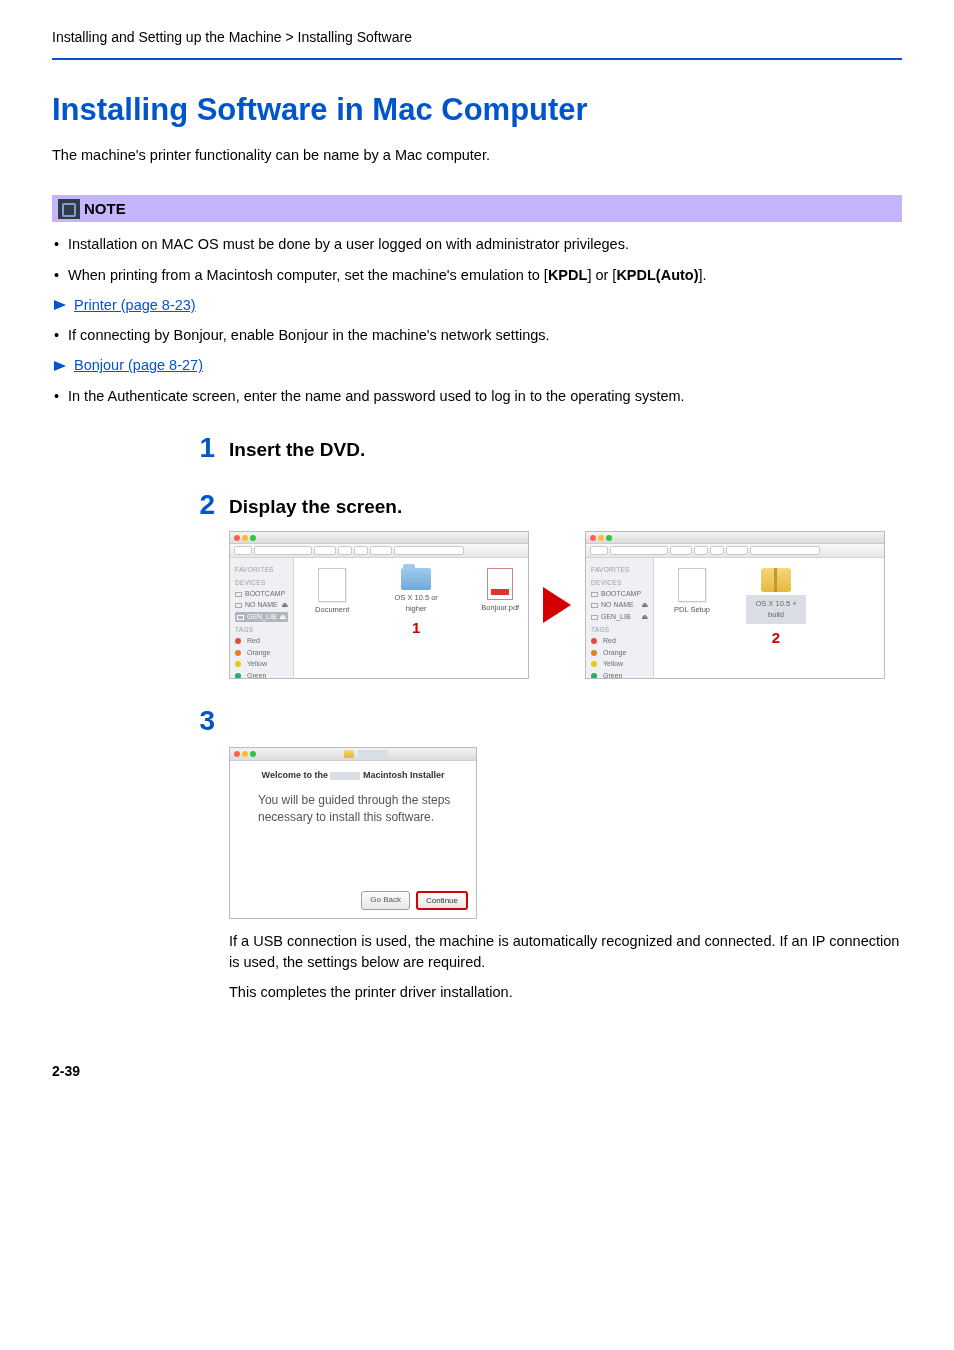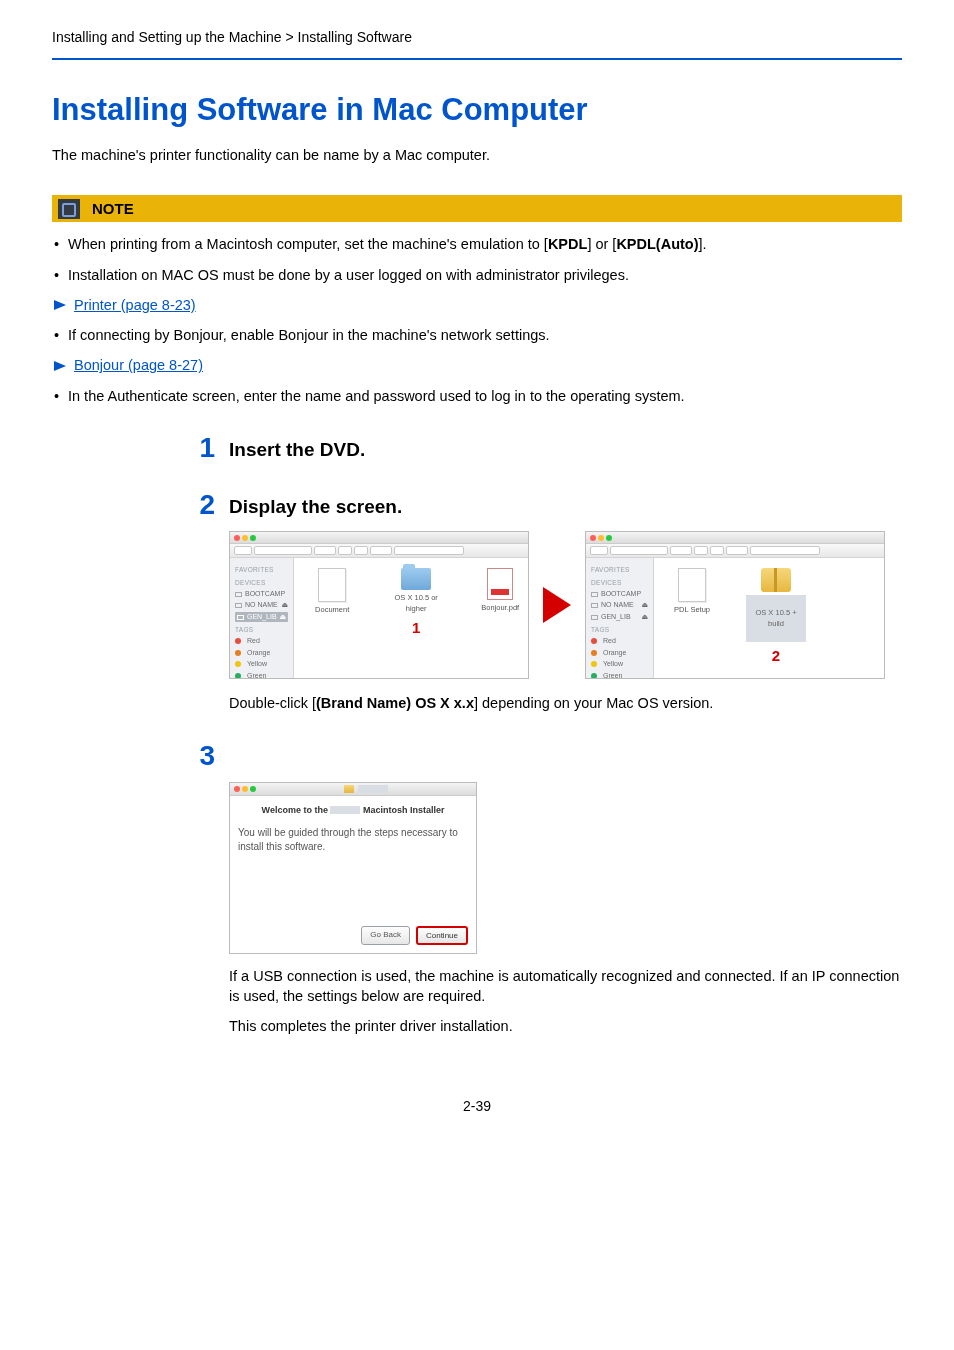--- a/index.html
+++ b/index.html
@@ -23,25 +23,25 @@
   h1.title {
     font-family: Arial, Helvetica, sans-serif;
     font-weight: 900;
     font-size: 31px;
     color: #0055cc;
     margin-bottom: 14px;
   }
   .intro { margin-bottom: 30px; }
   .note-box { margin-bottom: 12px; }
   .note-header {
-    background: #eab308;
+    background: #c4b5fd;
     display: flex;
     align-items: center;
     padding: 3px 6px;
-    gap: 12px;
+    gap: 4px;
   }
   .note-icon {
     width: 22px; height: 20px;
     background: #333a44;
     display:inline-block;
     position:relative;
   }
   .note-icon::after{
     content:"";
     position:absolute; left:4px; top:4px;
@@ -76,21 +76,21 @@
     font-weight: 900;
     font-size: 19px;
     color: #000;
     line-height: 1.3;
     padding-top:4px;
   }
   .step-content { margin-left: 177px; margin-top: 12px; }
   .step-heading-wrap { margin-left: 177px; display:flex; align-items:flex-start; gap:14px; }
   .step-heading-wrap .step-num{ margin-left:-40px;}
   .body-text { margin: 10px 0; font-size:14.5px;}
-  .page-num { text-align:center; margin-top: 60px; font-size:14px;}
+  .page-num { text-align:left; margin-top: 60px; font-size:14px;font-weight:bold;}
   b { font-weight: bold; }
 
   
   .laptop-fig { width:180px; height:135px; position:relative; margin:8px 0 14px 0;}
   .laptop-screen { position:absolute; left:28px; top:0; width:118px; height:78px; border:2px solid #7a7a7a; border-radius:4px; background:linear-gradient(#f2f2f2,#d9d9d9);}
   .laptop-screen-inner{ position:absolute; left:6px; top:6px; right:6px; bottom:6px; background:linear-gradient(#fff,#dfe3e8);}
   .laptop-base{ position:absolute; left:6px; top:76px; width:162px; height:40px; background:linear-gradient(#e4e4e4,#bcbcbc); border:1px solid #9a9a9a; border-radius:0 0 8px 8px; transform:perspective(300px) rotateX(35deg); transform-origin:top;}
   .laptop-keys{ position:absolute; left:18px; top:82px; width:136px; height:24px; background:repeating-linear-gradient(90deg,#8d8d8d 0 5px,#bfbfbf 5px 6px); opacity:.45;}
   .dvd { position:absolute; left:70px; top:88px; width:42px; height:42px; border-radius:50%; background:radial-gradient(circle,#fff 0 6px,#89d089 6px 10px,#d8e8ff 10px 100%); border:1px solid #89a;}
   .hand { position:absolute; left:100px; top:100px; width:30px; height:30px; background:#e8e0d0; border:1px solid #bca; border-radius:40% 40% 50% 50%; transform:rotate(20deg);}
@@ -129,21 +129,21 @@
   .installer{ width:248px; height:172px; border:1px solid #bbb; background:#fff; font-size:8px; color:#555; position:relative; margin-bottom:12px;}
   .inst-title{ height:13px; background:linear-gradient(#f4f4f4,#dcdcdc); border-bottom:1px solid #ccc; padding:1px 4px; display:flex; align-items:center; gap:4px;}
   .inst-pkg-icon{ width:10px;height:8px;background:linear-gradient(#f6d77a,#e6b53a);border-radius:1px;}
   .inst-body{ display:flex; height:calc(100% - 13px);}
   .inst-side{ width:84px; padding:18px 6px 6px 8px; background:linear-gradient(160deg,#fff 0%,#fff 55%,#d6dde6 100%); font-size:7.5px; color:#7a7e86; line-height:1.7;}
   .inst-side .current{ color:#0055cc; font-weight:bold;}
   .inst-side .item::before{ content:"\25CF"; font-size:5px; margin-right:4px; vertical-align:middle; color:#8a8e96;}
   .inst-side .current::before{ color:#0055cc;}
   .inst-main{ flex:1; padding:8px 8px 8px 8px; position:relative;}
   .inst-heading{ font-weight:bold; font-size:9px; color:#333; text-align:center; margin-bottom:10px;}
-  .inst-text{ font-size:10px; color:#555; line-height:1.4;}
+  .inst-text{ font-size:12px; color:#555; line-height:1.4;margin-left:20px;}
   .inst-buttons{ position:absolute; right:8px; bottom:8px; display:flex; gap:6px;}
   .inst-btn{ font-size:8px; padding:2px 8px; border:1px solid #9aa0a8; border-radius:3px; background:linear-gradient(#fdfdfd,#e7e7e7); color:#555;}
   .inst-btn.primary{ border:2px solid #d40000; color:#333;}
   
   .brandmask{ display:inline-block; width:30px; height:8px; background:#d9dee5; vertical-align:middle;}
 </style>
 </head>
 <body>
 
 <div class="breadcrumb">Installing and Setting up the Machine &gt; Installing Software</div>
@@ -153,24 +153,24 @@
 <p class="intro">The machine's printer functionality can be name by a Mac computer.</p>
 
 <div class="note-box">
   <div class="note-header">
     <span class="note-icon"></span>
     <span class="note-label">NOTE</span>
   </div>
 </div>
 
 <ul class="bullets">
+  <li>Installation on MAC OS must be done by a user logged on with administrator privileges.</li>
   <li>
     <span>When printing from a Macintosh computer, set the machine's emulation to [</span><b>KPDL</b><span>] or [</span><b>KPDL(Auto)</b><span>].</span>
   </li>
-  <li>Installation on MAC OS must be done by a user logged on with administrator privileges.</li>
 </ul>
 <div class="arrow-link-row">
   <span class="arrow-icon"></span>
   <span class="link">Printer (page 8-23)</span>
 </div>
 <ul class="bullets">
   <li>If connecting by Bonjour, enable Bonjour in the machine's network settings.</li>
 </ul>
 <div class="arrow-link-row">
   <span class="arrow-icon"></span>
@@ -318,30 +318,27 @@
               </div>
 
           </div>
           <div class="main-pane">
             <div class="file-col">
                 <div class="file-doc"></div>
                 <span>PDL Setup</span>
               </div>
             <div class="file-col">
                 <div class="file-pkg"></div>
-                <span style="background:#d9dee5;color:#666;padding:13px 2px;">OS X 10.5 + build</span>
+                <span style="background:#d9dee5;color:#666;padding:4px 2px;">OS X 10.5 + build</span>
                 <span class="callout-num callout-red">2</span>
               </div>
           </div>
         </div>
       </div>
     </div>
-    <p class="body-text">
-      <span>Double-click [</span><b>(Brand Name) OS X x.x</b><span>] depending on your Mac OS version.</span>
-    </p>
   </div>
 </div>
 
 <div class="step-block">
   <div class="step-heading-wrap">
     <div class="step-num">3</div>
   </div>
   <div class="step-content">
     <div class="installer">
       <div class="inst-title">

